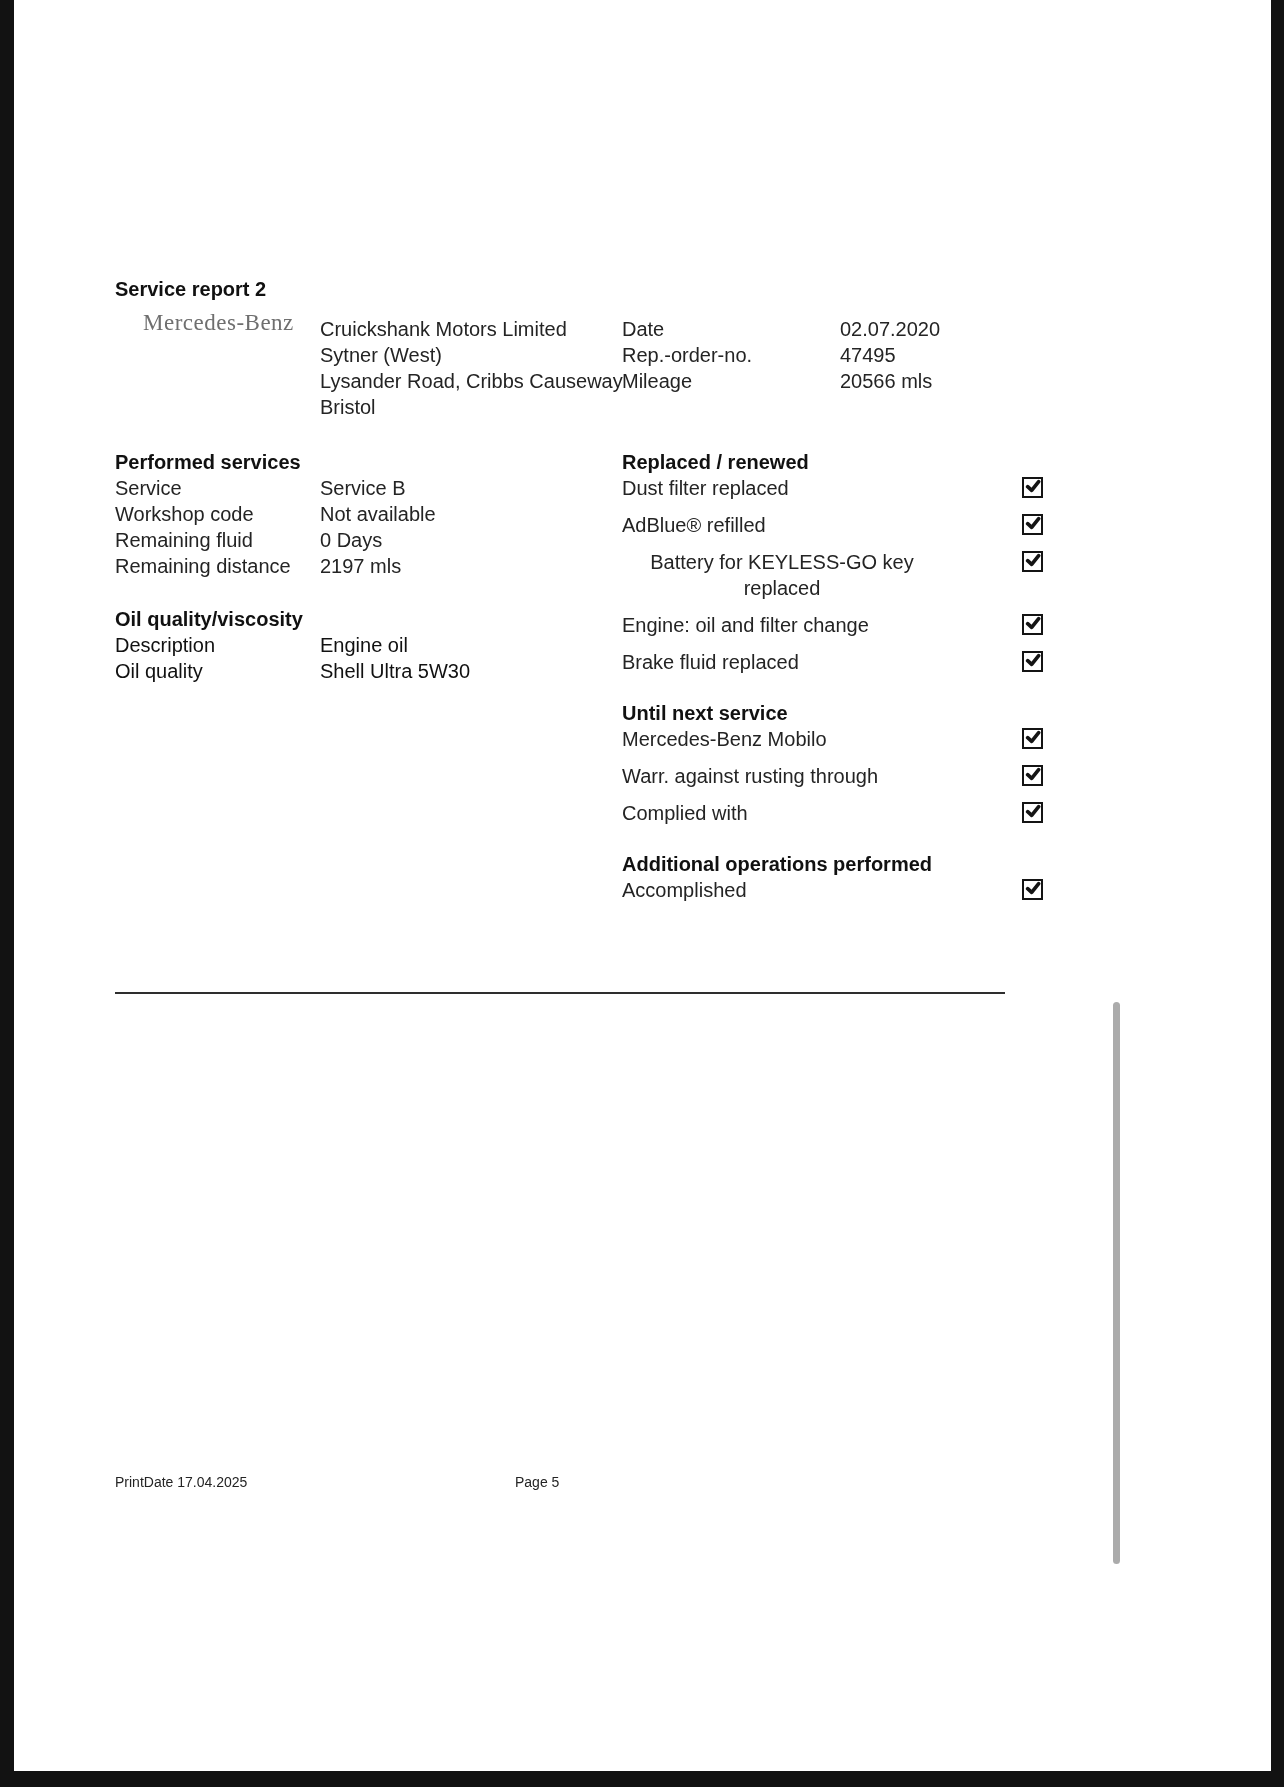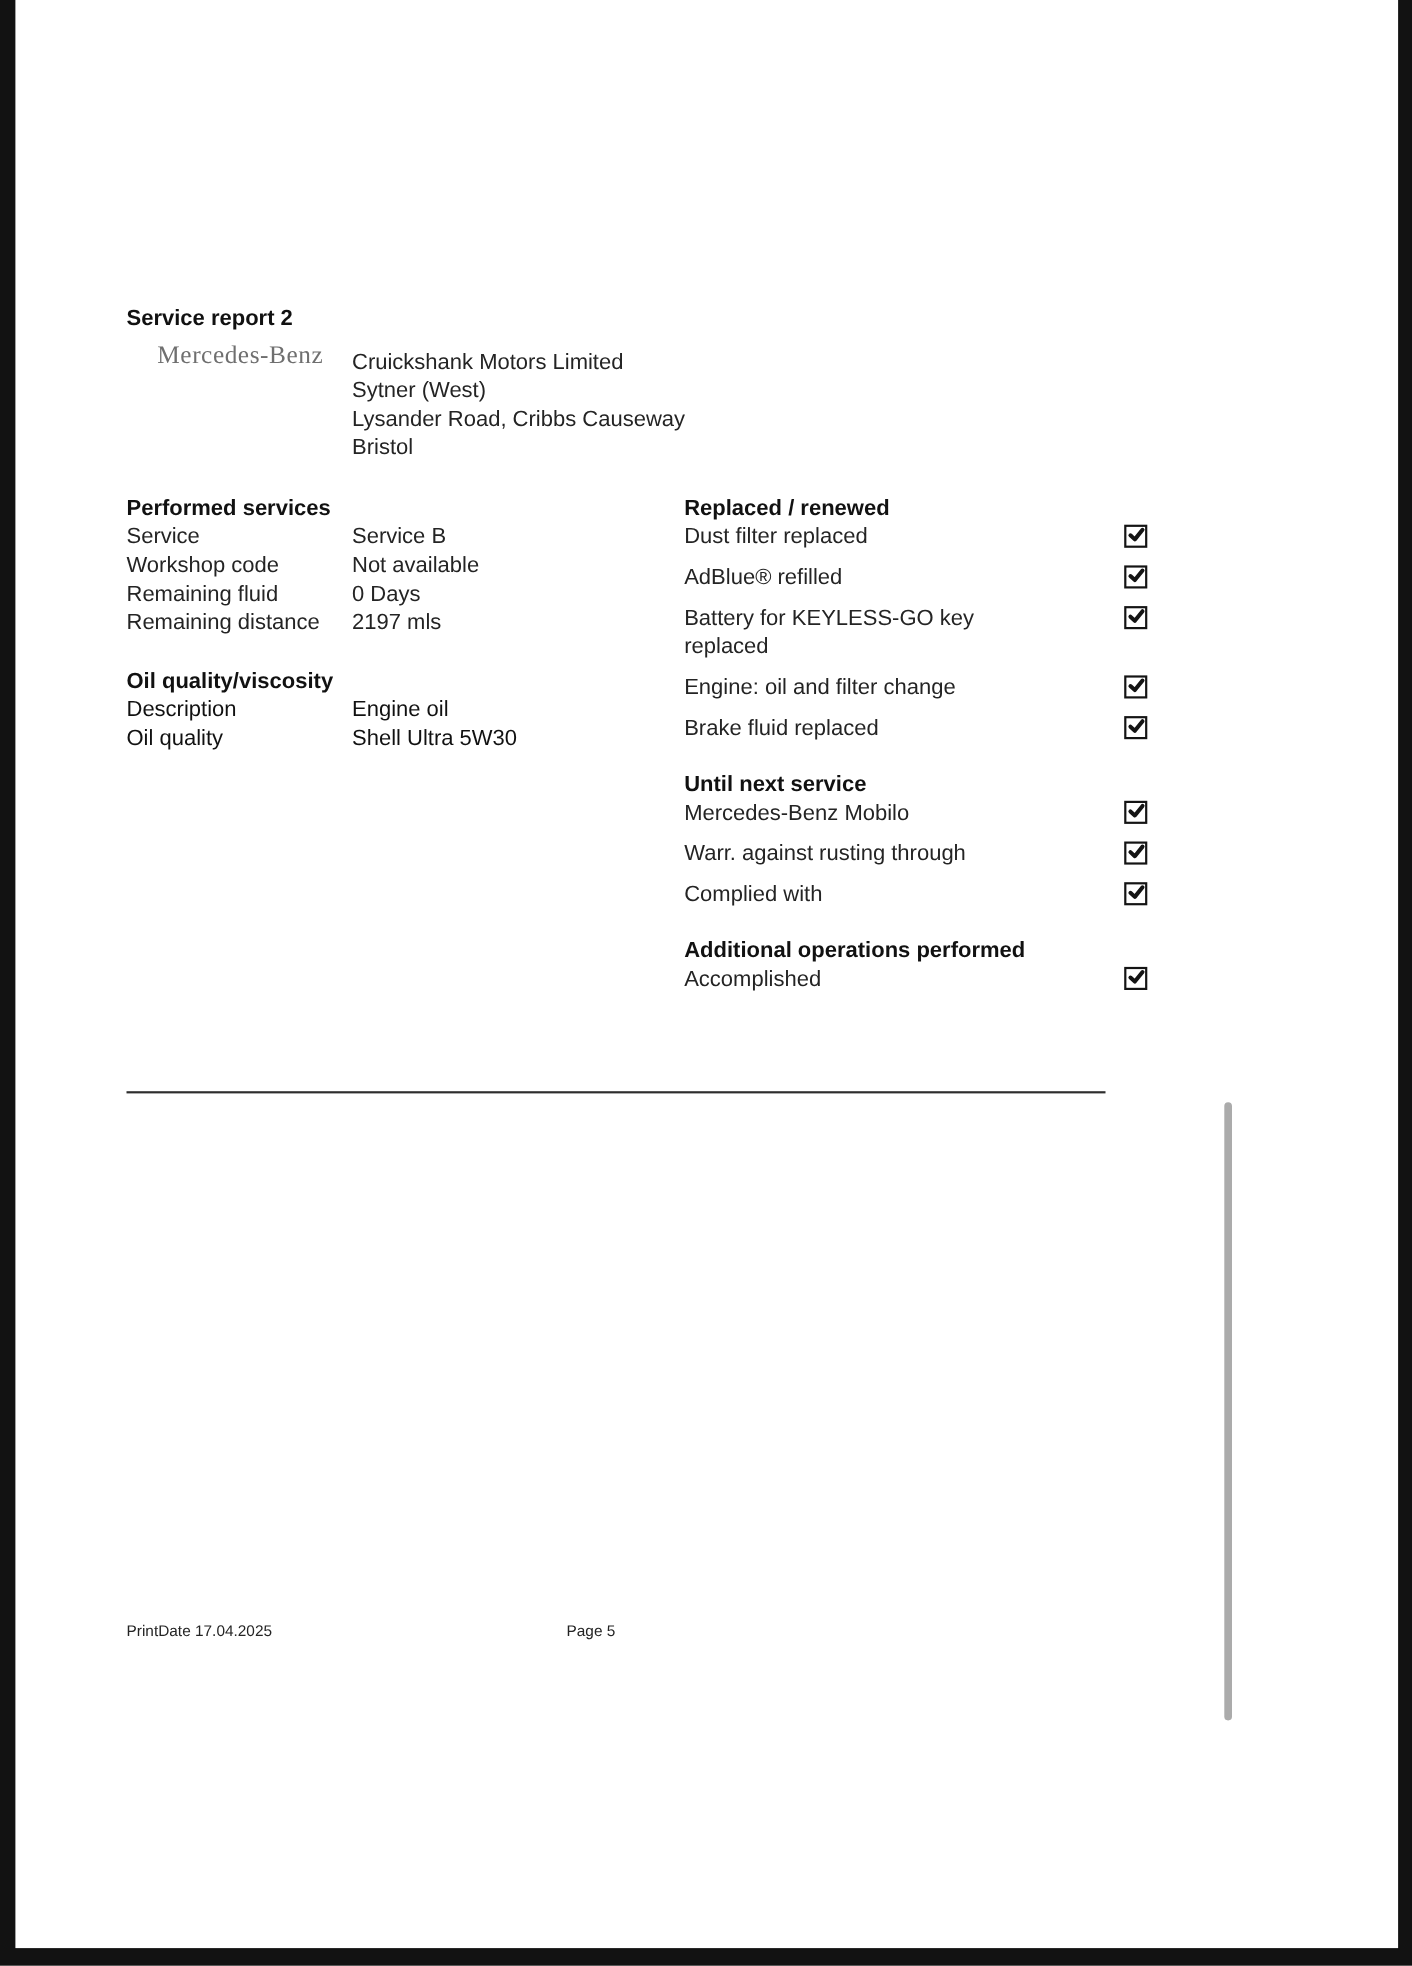--- a/index.html
+++ b/index.html
@@ -40,21 +40,21 @@
   .col-left .kv-label{width:205px;flex:none;}
   .kv-row{display:flex;}
   .sec-heading{font-weight:700;color:#111;}
   .sec-heading.gap{margin-top:14px;}
   .col-left .sec-heading.gap{margin-top:27px;}
   .col-right{
     position:absolute;left:608px;top:449px;width:421px;
     font-size:20px;line-height:26px;color:#242424;
     display:flex;flex-direction:column;
   }
-  .check-row{display:flex;align-items:flex-start;margin-bottom:11px;}
+  .check-row{display:flex;align-items:flex-start;margin-bottom:11px;text-align:center;}
   .check-label{max-width:320px;}
   .checkbox{
     flex:none;margin-left:auto;margin-top:2px;
     width:21px;height:21px;box-sizing:border-box;
     border:2px solid #141414;background:#fff;
     display:flex;align-items:center;justify-content:center;
   }
   .checkbox svg{display:block;margin-top:-3px;}
   .rule{
     position:absolute;left:101px;top:992px;width:890px;height:0;
@@ -79,20 +79,34 @@
 
   <div class="brand">Mercedes-Benz</div>
 
   <div class="dealer">
       <div>Cruickshank Motors Limited</div>
       <div>Sytner (West)</div>
       <div>Lysander Road, Cribbs Causeway</div>
       <div>Bristol</div>
     </div>
 
+  <div class="meta">
+      <div class="kv-row">
+        <span class="kv-label">Date</span>
+        <span class="kv-value">02.07.2020</span>
+      </div>
+      <div class="kv-row">
+        <span class="kv-label">Rep.-order-no.</span>
+        <span class="kv-value">47495</span>
+      </div>
+      <div class="kv-row">
+        <span class="kv-label">Mileage</span>
+        <span class="kv-value">20566 mls</span>
+      </div>
+    </div>
 
   <div class="col-left">
     <div style="display:flex;flex-direction:column;">
         <div class="sec-heading">Performed services</div>
         <div class="kv-row">
           <span class="kv-label">Service</span>
           <span class="kv-value">Service B</span>
         </div>
         <div class="kv-row">
           <span class="kv-label">Workshop code</span>

